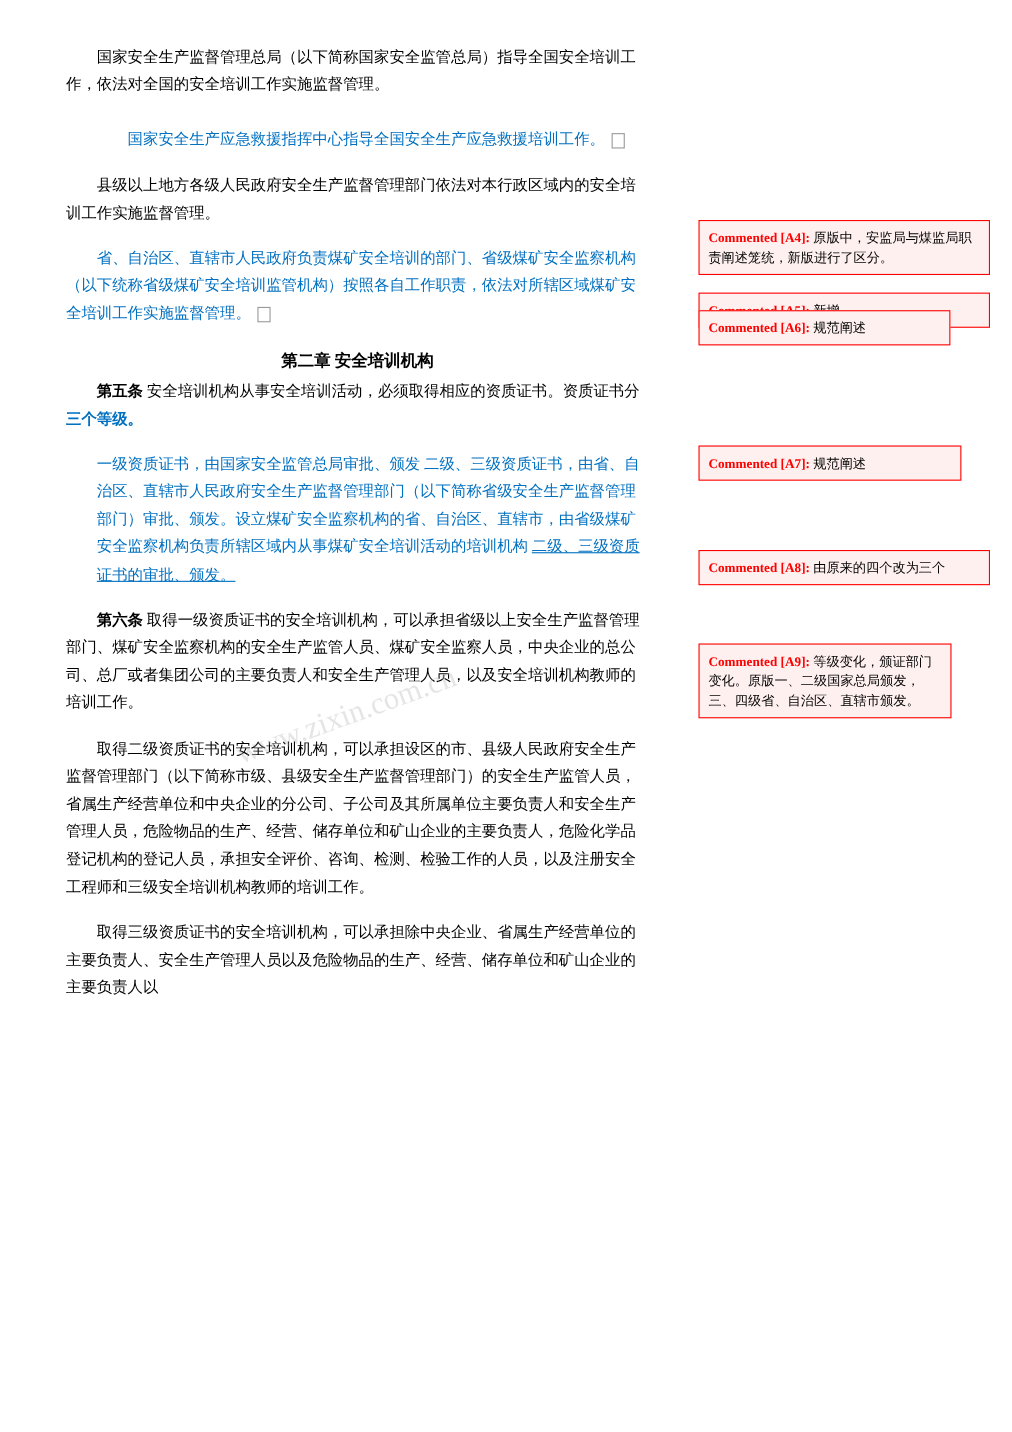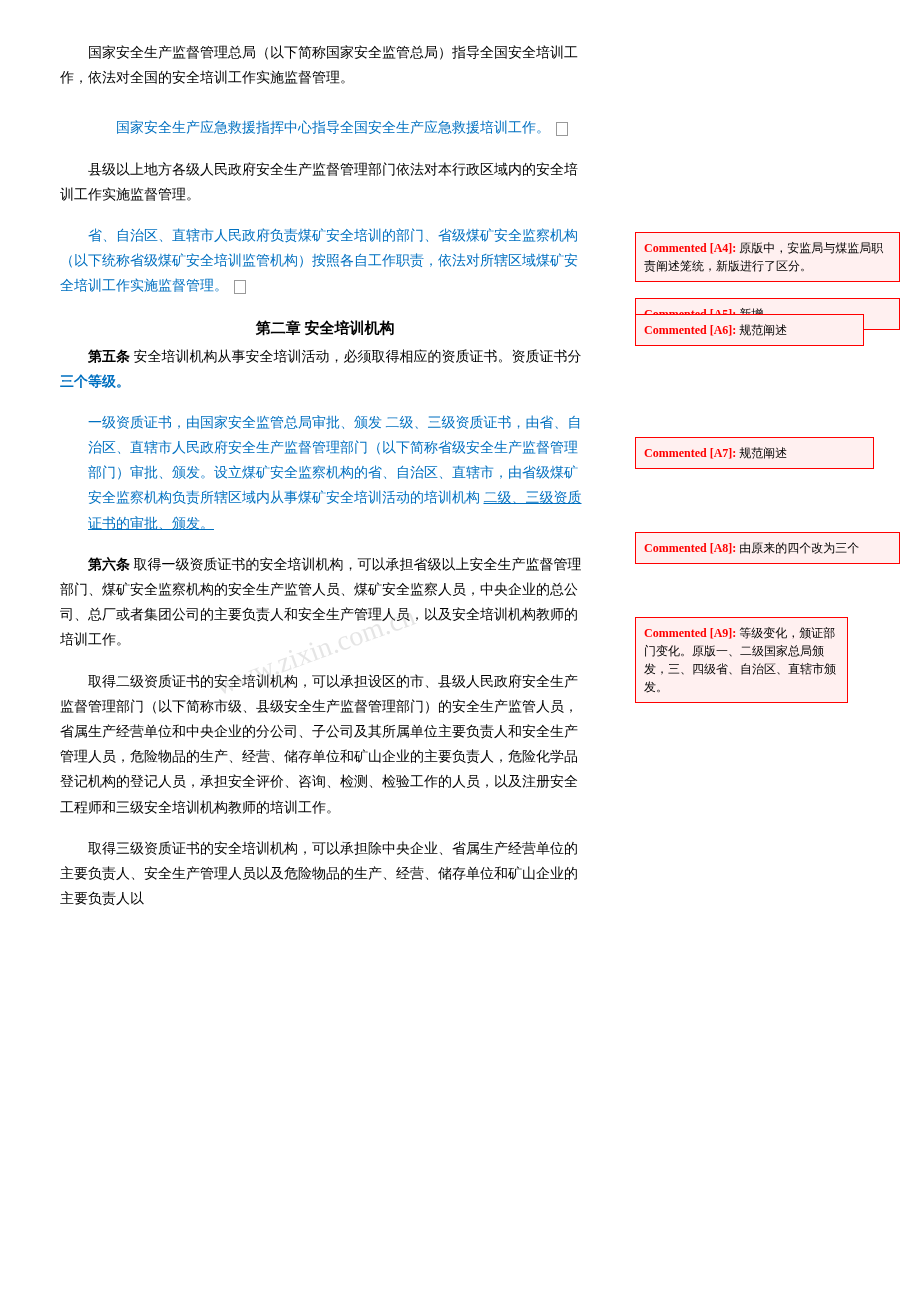--- a/index.html
+++ b/index.html
@@ -18,21 +18,20 @@
     }
     .main-content {
       width: 630px;
       padding: 40px 40px 40px 60px;
       position: relative;
     }
     .sidebar {
       width: 290px;
       padding: 10px 10px 10px 5px;
       position: relative;
-      margin-top: 32px;
     }
     .paragraph {
       margin-bottom: 16px;
       line-height: 1.8;
       text-indent: 2em;
     }
     .blue-text {
       color: #0070C0;
     }
     .chapter-title {
@@ -140,16 +139,16 @@
     </div>
   </div>
 
   <div class="sidebar">
     <div class="sidebar-inner" id="sidebar-inner" style="position: relative; height: 1200px;">
     <div class="comment-box" style="position: absolute; top: 190px; width: 265px;"><span class="comment-label">Commented [A4]: </span><span class="comment-text">原版中，安监局与煤监局职责阐述笼统，新版进行了区分。</span></div>
         <div class="comment-box" style="position: absolute; top: 256px; width: 265px;"><span class="comment-label">Commented [A5]: </span><span class="comment-text">新增</span></div>
         <div class="comment-box" style="position: absolute; top: 272px; width: 229px;"><span class="comment-label">Commented [A6]: </span><span class="comment-text">规范阐述</span></div>
         <div class="comment-box" style="position: absolute; top: 395px; width: 239px;"><span class="comment-label">Commented [A7]: </span><span class="comment-text">规范阐述</span></div>
         <div class="comment-box" style="position: absolute; top: 490px; width: 265px;"><span class="comment-label">Commented [A8]: </span><span class="comment-text">由原来的四个改为三个</span></div>
-        <div class="comment-box" style="position: absolute; top: 575px; width: 213px;"><span class="comment-label">Commented [A9]: </span><span class="comment-text">等级变化，颁证部门变化。原版一、二级国家总局颁发，三、四级省、自治区、直辖市颁发。</span></div>
+        <div class="comment-box" style="position: absolute; top: 575px; width: 230px;"><span class="comment-label">Commented [A9]: </span><span class="comment-text">等级变化，颁证部门变化。原版一、二级国家总局颁发，三、四级省、自治区、直辖市颁发。</span></div>
       </div>
   </div>
 </div>
 
 </body></html>

